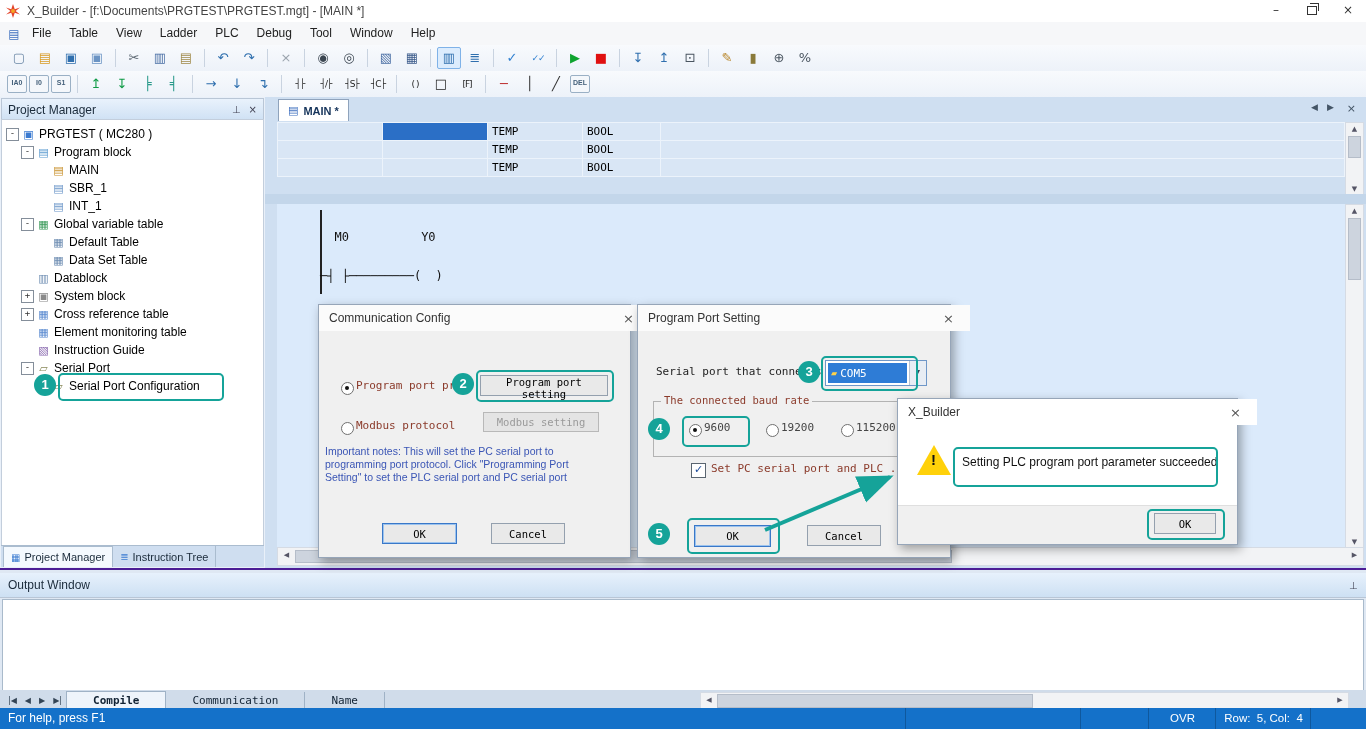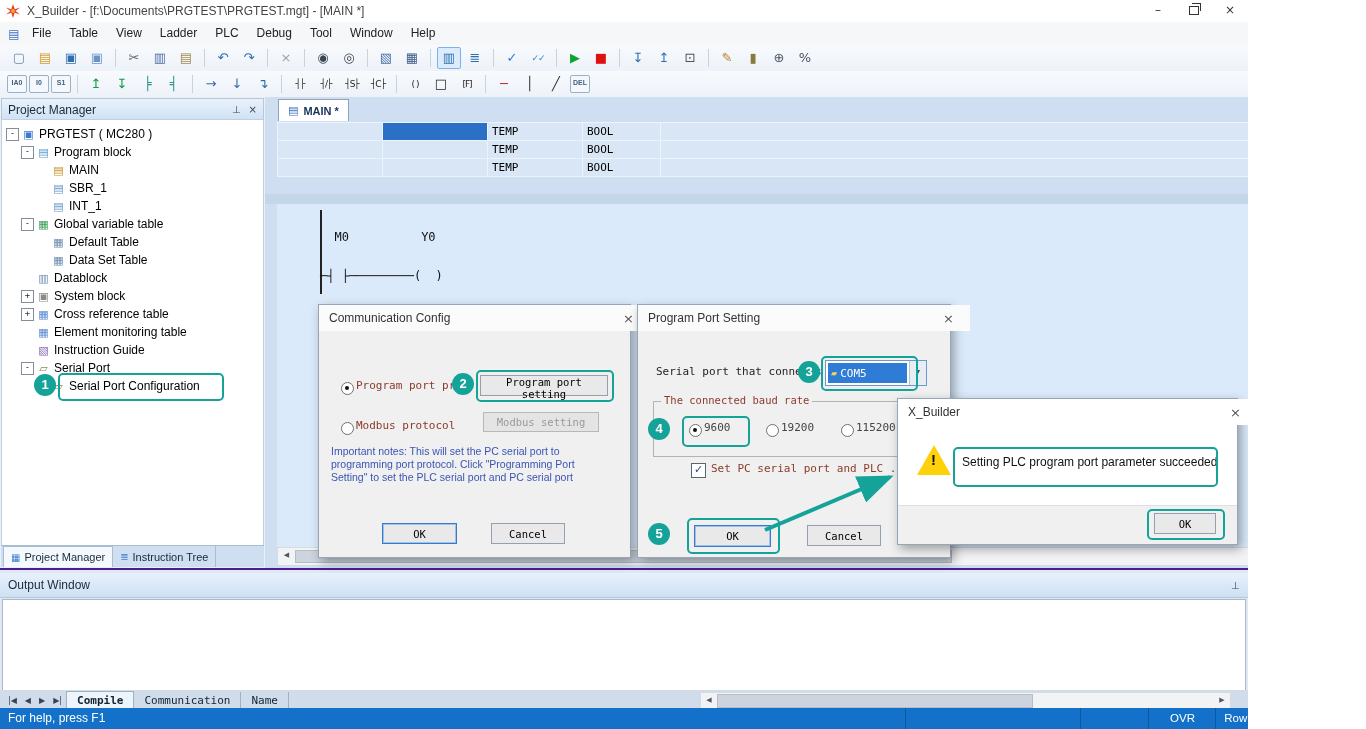--- a/index.html
+++ b/index.html
@@ -1,17 +1,17 @@
 <!DOCTYPE html>
 <html style="--accent: #15a399;"><head>
 <meta charset="utf-8">
 <style>
 html,body{margin:0;padding:0}
 body{width:1366px;height:729px;overflow:hidden;background:#fff}
-.app{position:relative;width:1248px;height:729px;font-family:"Liberation Sans",sans-serif;font-size:12px;color:#222;overflow:hidden;background:#fff}
+.app{position:relative;width:1366px;height:729px;font-family:"Liberation Sans",sans-serif;font-size:12px;color:#222;overflow:hidden;background:#fff}
 
 
 .titlebar{position:absolute;left:0;top:0;width:100%;height:22px;background:#fff;border-bottom:1px solid #e6e6e6;display:flex;align-items:center}
 .logo{margin:0 7px 0 6px;flex:0 0 auto}
 .title{color:#444;font-size:12px;white-space:nowrap}
 .wcs{margin-left:auto;display:flex;height:100%}
 .wc{width:36px;text-align:center;line-height:21px;color:#333;font-size:12px;font-family:"DejaVu Sans",sans-serif}
 .restore-glyph{display:inline-block;width:8px;height:7px;border:1px solid #333;position:relative;top:1px;background:#fff}
 .restore-glyph::before{content:"";position:absolute;left:2px;top:-4px;width:8px;height:7px;border:1px solid #333;border-bottom:none;border-left:none}
 
@@ -74,21 +74,21 @@
 .hsb{position:absolute;top:0;width:17px;height:100%;text-align:center;line-height:15px;font-size:7px;color:#556;font-family:"DejaVu Sans",sans-serif}
 .hsb.left{left:0}.hsb.right{right:0}
 .hthumb{position:absolute;left:17px;top:2px;height:11px;width:655px;background:#cdd4de;border:1px solid #b5bdc9}
 
 
 .output{position:absolute;left:0;top:568px;width:100%;height:140px;background:#dfe8f3;border-top:2px solid #4c1d95}
 .ohead{position:absolute;left:0;top:3px;width:100%;height:24px;background:linear-gradient(#e7f1fc,#cde0f3);border-bottom:1px solid #b9c6d6;display:flex;align-items:center;padding:0 8px;color:#1a2a3a}
 .ocontent{position:absolute;left:2px;right:2px;top:29px;height:90px;background:#fff;border:1px solid #a9bacb}
 .otabs{position:absolute;left:0;bottom:0;width:100%;height:20px;background:#d0dcea;display:flex;align-items:flex-end;padding-left:4px}
 .onav{font-size:8px;color:#345;padding:0 4px;line-height:18px;font-family:"DejaVu Sans",sans-serif}
-.otab{height:18px;line-height:18px;padding:0 10px;font-family:"DejaVu Sans Mono",monospace;font-size:11px;color:#123;border-right:1px solid #9fb2c6}
+.otab{height:18px;line-height:18px;padding:0 26px;font-family:"DejaVu Sans Mono",monospace;font-size:11px;color:#123;border-right:1px solid #9fb2c6}
 .otab.active{background:#eef4fb;border:1px solid #9fb2c6;border-bottom:none;font-weight:bold}
 .ohscroll{position:absolute;left:700px;right:21px;top:2px;height:16px;background:#f2f3f5;border:1px solid #d5dbe4}
 .ohthumb{position:absolute;left:16px;top:1px;height:12px;width:314px;background:#cdd4de;border:1px solid #b5bdc9}
 .ohsb{position:absolute;top:0;width:16px;height:100%;text-align:center;line-height:14px;font-size:7px;color:#556;font-family:"DejaVu Sans",sans-serif}
 .ohsb.left{left:0}.ohsb.right{right:0}
 
 
 .statusbar{position:absolute;left:0;top:708px;width:100%;height:21px;background:#1471c9;color:#fff}
 .sb-help{position:absolute;left:8px;line-height:21px;font-size:12px}
 .sseg{position:absolute;top:0;height:21px;border-left:1px solid rgba(0,0,0,0.22);line-height:21px;text-align:center;font-size:11.5px;white-space:pre}
@@ -105,21 +105,21 @@
 .glegend{position:absolute;top:-8px;left:7px;background:#f0f0f0;padding:0 3px;font-family:"DejaVu Sans Mono",monospace;font-size:10.5px;color:#8b3a2a;white-space:nowrap}
 .gb-comm{left:12px;top:36px;width:287px;height:150px}
 .gb-baud{left:15px;top:96px;width:287px;height:54px}
 .maroon{color:#8b3a2a}
 .radio{position:absolute;width:11px;height:11px;border:1px solid #707070;border-radius:50%;background:#fff}
 .radio.on::after{content:"";position:absolute;left:2.5px;top:2.5px;width:4px;height:4px;border-radius:50%;background:#111}
 .dlabel{position:absolute;white-space:nowrap;line-height:18px;font-family:"DejaVu Sans Mono",monospace;font-size:11px}
 .btn{position:absolute;background:#e9e9e9;border:1px solid #94a0ae;font-family:"DejaVu Sans Mono",monospace;font-size:10.5px;color:#000;text-align:center;padding:0}
 .btn.default{border:1px solid #3a78c8;box-shadow:inset 0 0 0 1px #9cc3ee}
 .btn.disabled{color:#9a9a9a;background:#e4e4e4;border-color:#b8b8b8}
-.notes{position:absolute;left:12px;top:140px;width:274px;font-size:10.5px;line-height:13px;color:#3a55b5}
+.notes{position:absolute;left:6px;top:140px;width:274px;font-size:10.5px;line-height:13px;color:#3a55b5}
 .combo{position:absolute;left:187px;top:55px;width:100px;height:24px;background:#fff;border:1px solid #6f97c8;display:flex}
 .combo-sel{flex:1;margin:2px;background:#2e7cd6;color:#fff;display:flex;align-items:center;gap:3px;padding:0 3px;font-family:"DejaVu Sans Mono",monospace;font-size:11px}
 .combo-ic{font-size:8px;color:#ffd24a;font-family:"DejaVu Sans",sans-serif}
 .combo-arrow{width:16px;background:#e8edf4;border-left:1px solid #b9c4d2;text-align:center;line-height:22px;font-size:8px;color:#345;font-family:"DejaVu Sans",sans-serif}
 .cb{position:absolute;width:13px;height:13px;border:1px solid #5a6570;background:#fff;text-align:center;line-height:12px;font-size:11px;color:#1a4a9a;font-family:"DejaVu Sans",sans-serif}
 .warn-tri{position:absolute;left:19px;top:46px;width:0;height:0;border-left:17px solid transparent;border-right:17px solid transparent;border-bottom:30px solid #ffd10a}
 .warn-ex{position:absolute;left:33px;top:52px;font-weight:bold;font-size:15px;color:#111}
 .msg-text{position:absolute;left:64px;top:56px;font-size:12px;color:#111;white-space:nowrap}
 .msg-footer{position:absolute;left:0;bottom:0;width:100%;height:38px;background:#f0f0f0;border-top:1px solid #dfdfdf}
 

